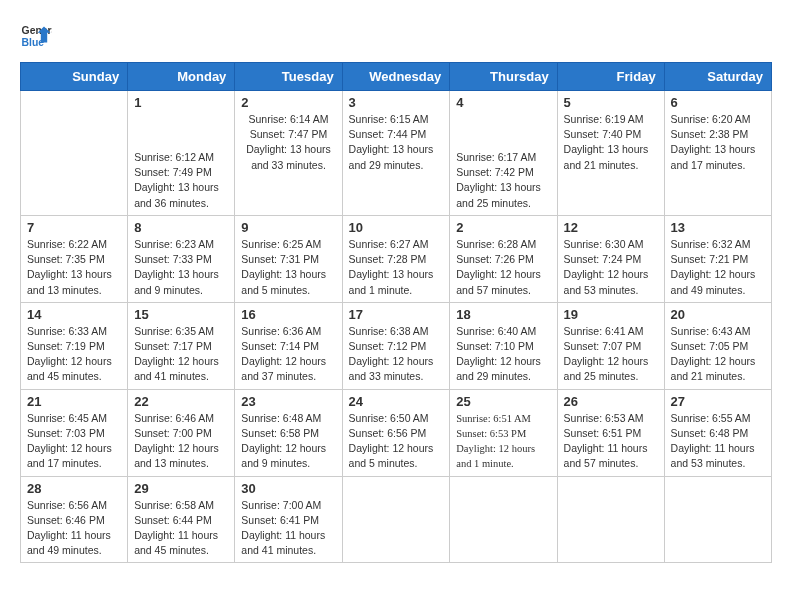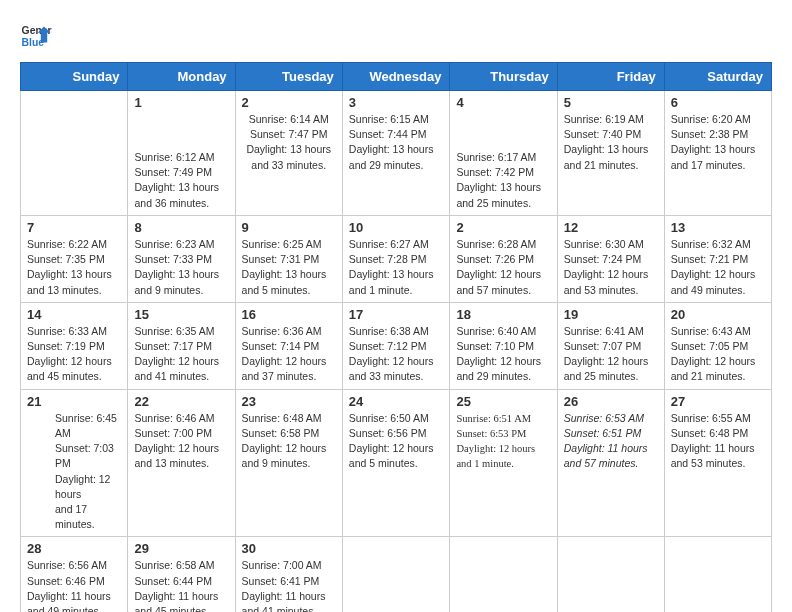--- a/index.html
+++ b/index.html
@@ -252,21 +252,21 @@
           <span class="day-number">20</span>
           <div class="day-info" style="white-space: pre-line;">Sunrise: 6:43 AM
 Sunset: 7:05 PM
 Daylight: 12 hours
 and 21 minutes.</div>
         </td>
       </tr>
       <tr>
         <td>
           <span class="day-number">21</span>
-          <div class="day-info" style="white-space: pre-line; margin-left: 28px;">Sunrise: 6:45 AM
+          <div class="day-info" style="white-space: pre-line;">Sunrise: 6:45 AM
 Sunset: 7:03 PM
 Daylight: 12 hours
 and 17 minutes.</div>
         </td>
         <td>
           <span class="day-number">22</span>
           <div class="day-info" style="white-space: pre-line;">Sunrise: 6:46 AM
 Sunset: 7:00 PM
 Daylight: 12 hours
 and 13 minutes.</div>
@@ -287,21 +287,21 @@
         </td>
         <td>
           <span class="day-number">25</span>
           <div class="day-info" style="white-space: pre-line; font-family: Liberation Serif, serif;">Sunrise: 6:51 AM
 Sunset: 6:53 PM
 Daylight: 12 hours
 and 1 minute.</div>
         </td>
         <td>
           <span class="day-number">26</span>
-          <div class="day-info" style="white-space: pre-line; font-style: italic;">Sunrise: 6:53 AM
+          <div class="day-info" style="white-space: pre-line;">Sunrise: 6:53 AM
 Sunset: 6:51 PM
 Daylight: 11 hours
 and 57 minutes.</div>
         </td>
         <td>
           <span class="day-number">27</span>
           <div class="day-info" style="white-space: pre-line;">Sunrise: 6:55 AM
 Sunset: 6:48 PM
 Daylight: 11 hours
 and 53 minutes.</div>

